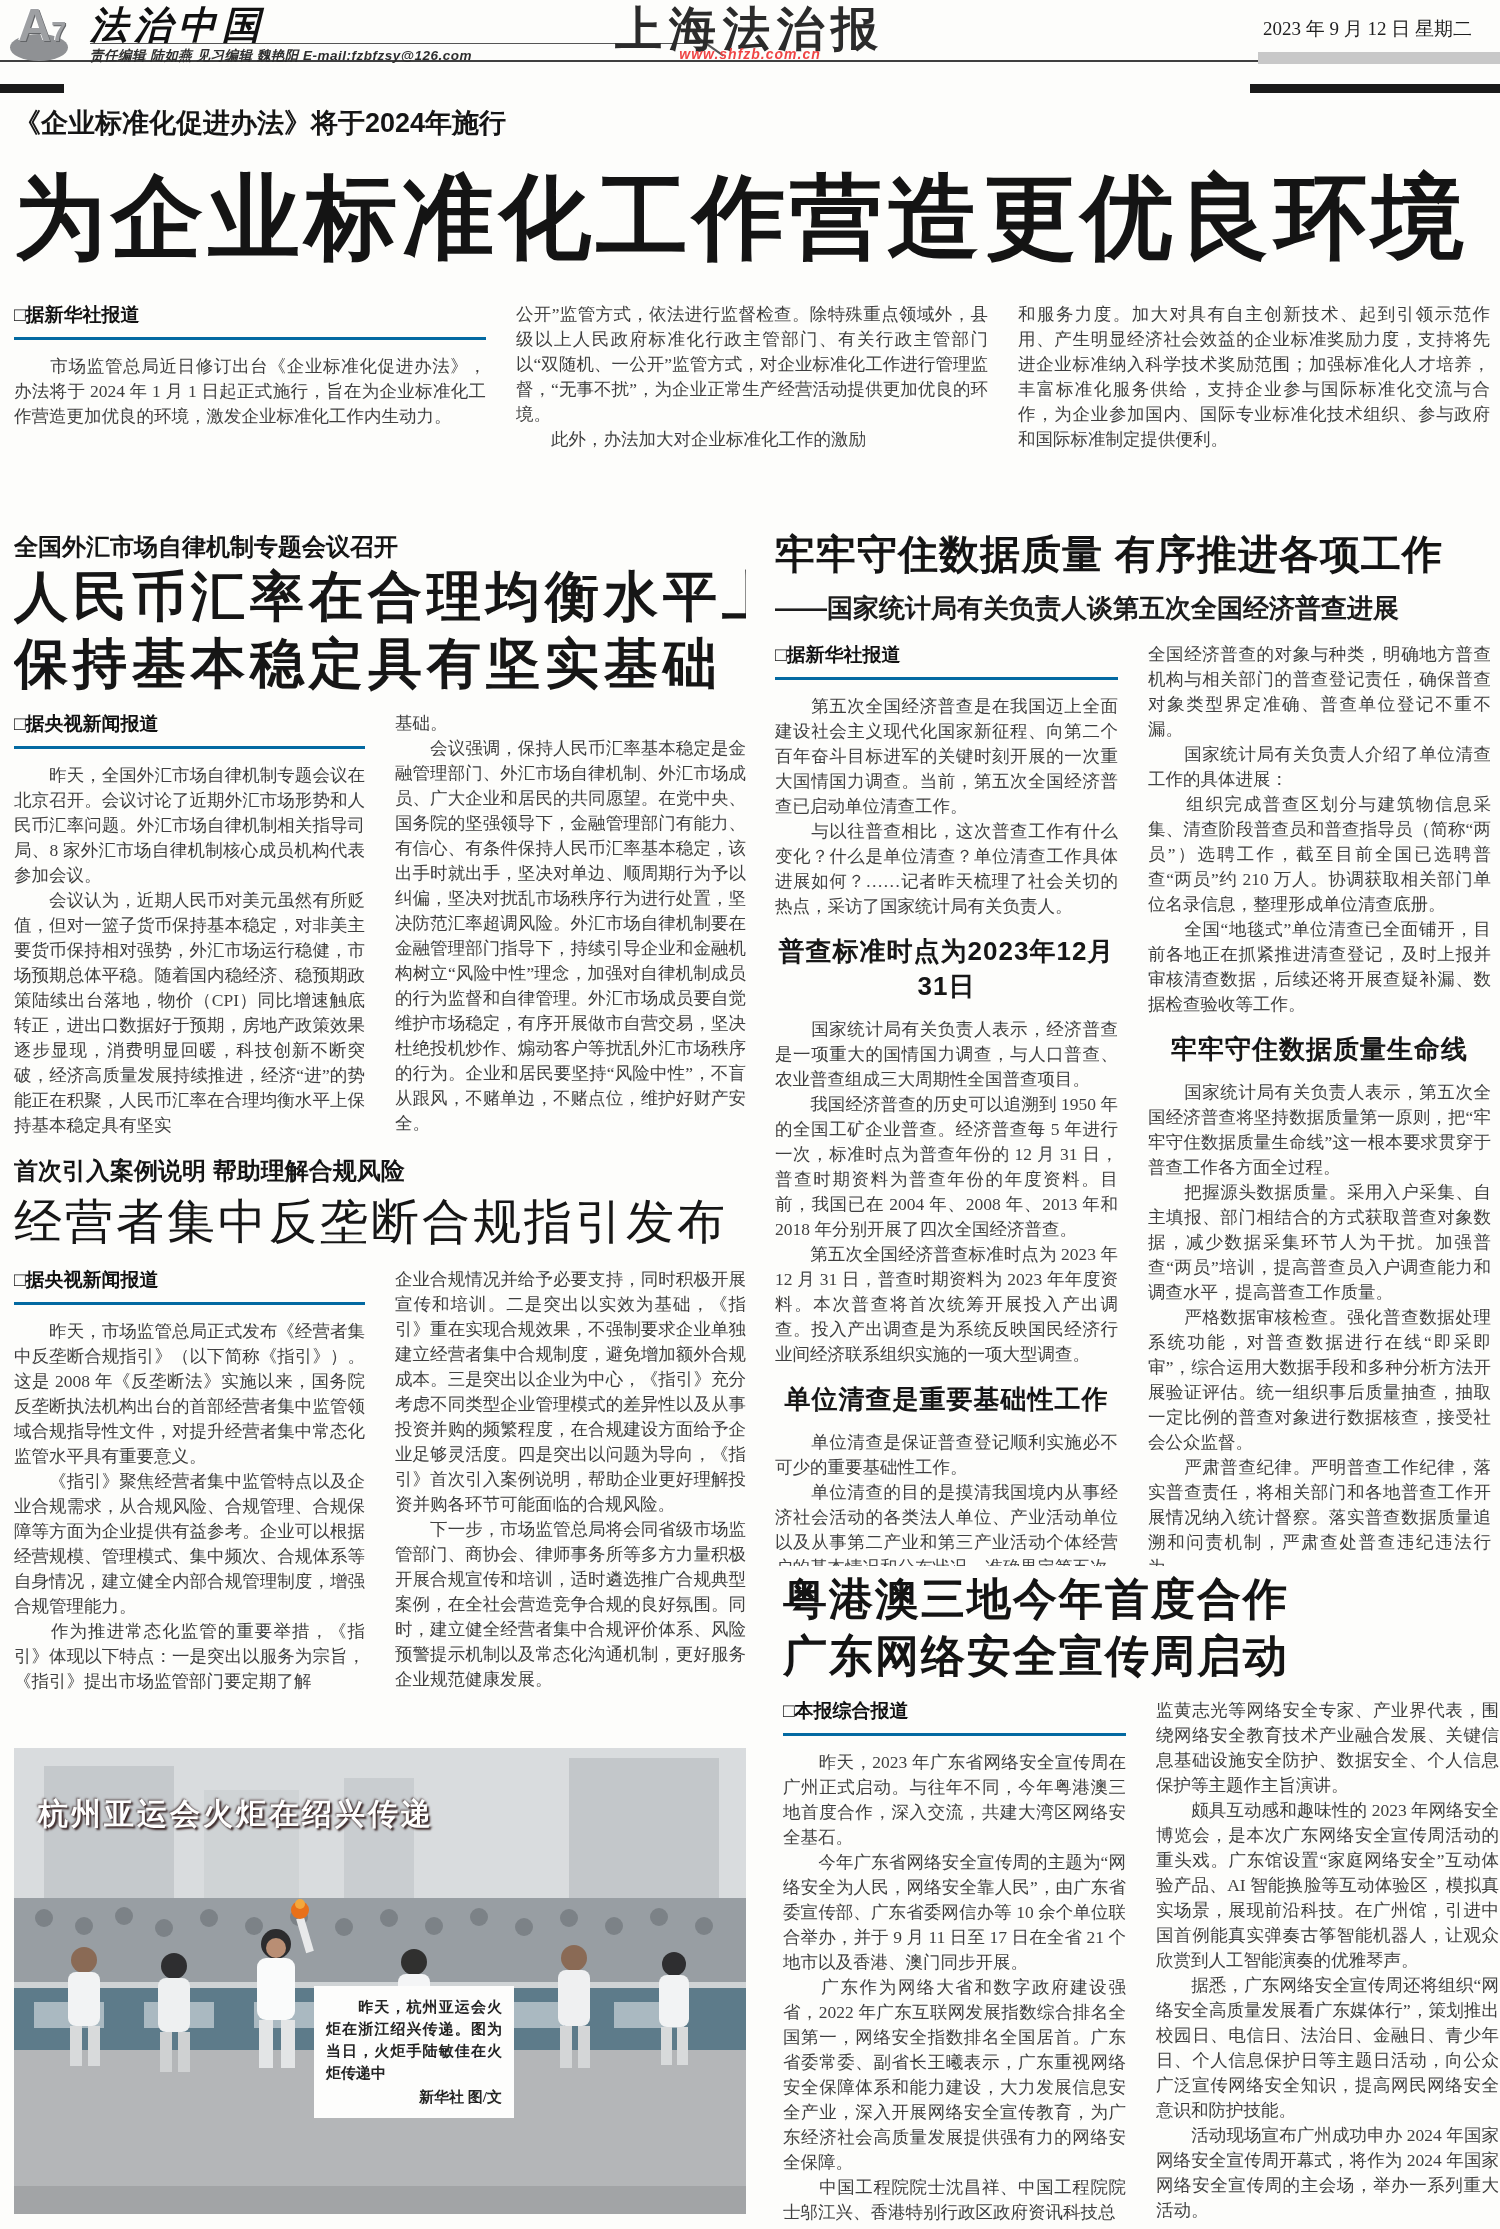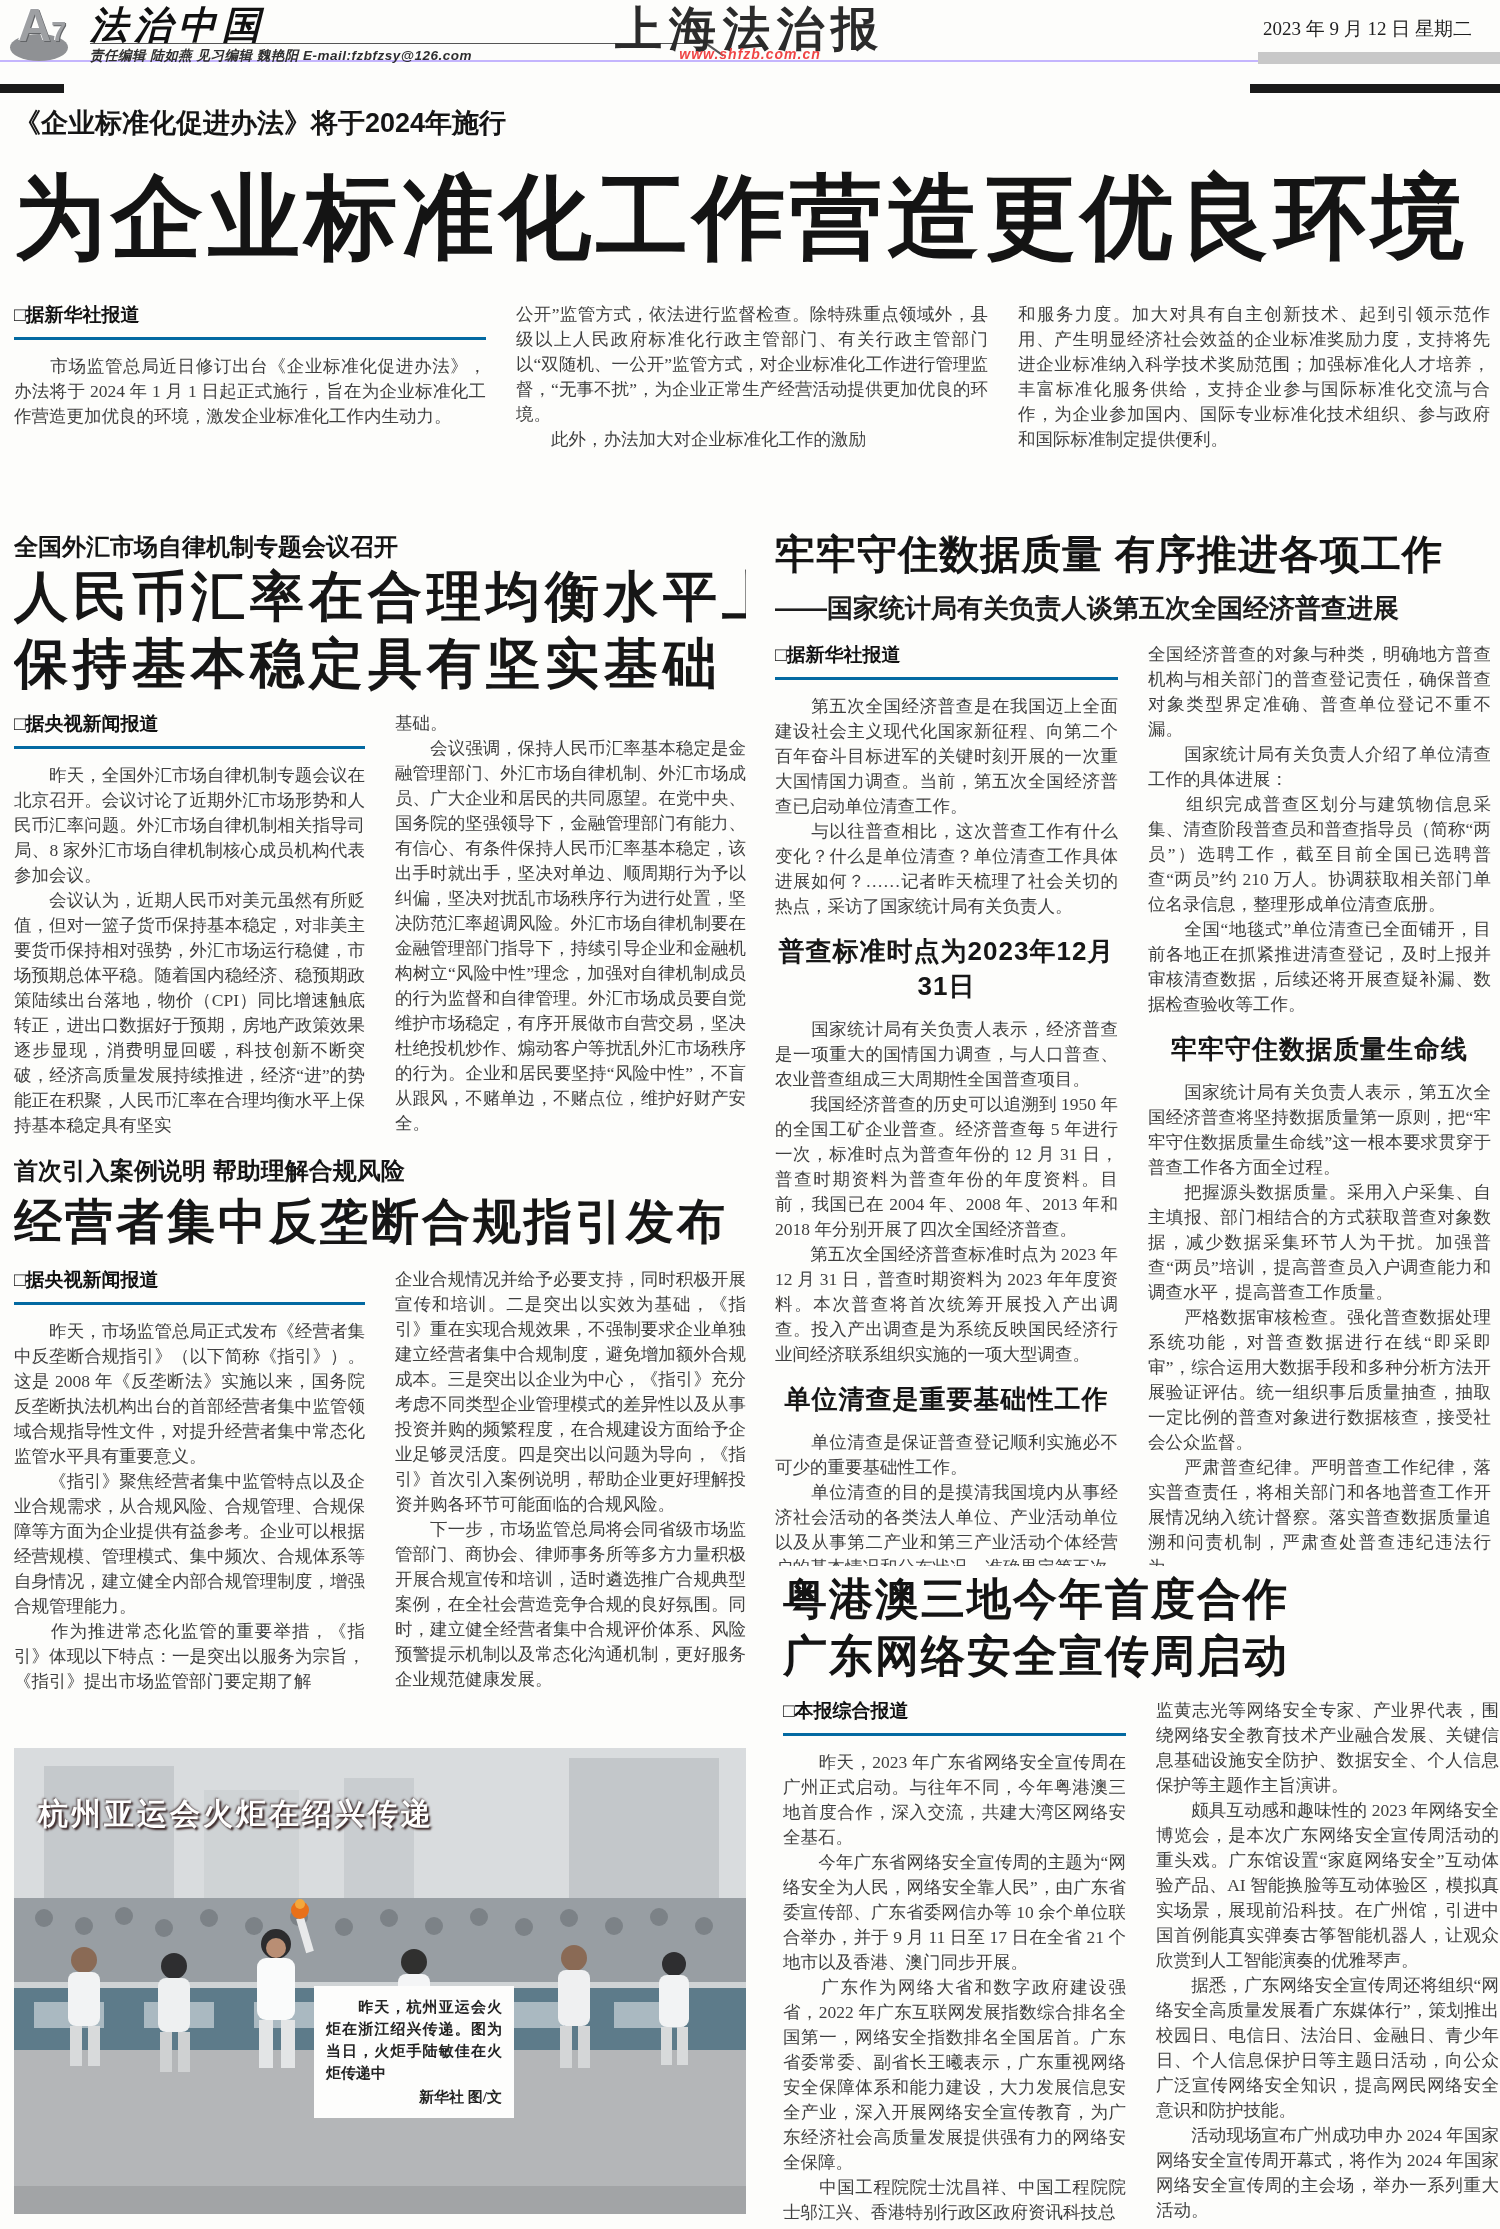--- a/index.html
+++ b/index.html
@@ -5,21 +5,21 @@
   * { margin:0; padding:0; box-sizing:border-box; }
   html,body { background:#e8e8e6; }
   .page {
     position:relative; width:1500px; height:2229px; margin:0 auto;
     background:#fdfdfb; overflow:hidden;
     font-family:"Liberation Serif","DejaVu Serif",serif; color:#3d3d3d;
   }
   .sans { font-family:"Liberation Sans","DejaVu Sans",sans-serif;font-style:italic; }
 
   
-  .hdr { position:absolute; left:0; top:0; width:1500px; height:62px; border-bottom:2px solid #c4b5fd; }
+  .hdr { position:absolute; left:0; top:0; width:1500px; height:62px; border-bottom:2px solid #404040; }
   .edition { position:absolute; left:10px; top:2px; width:76px; height:60px; }
   .edition-blob { position:absolute; left:0; top:32px; width:58px; height:27px; background:#8f9194; border-radius:50%; }
   .edition-text { position:absolute; left:8px; top:-4px; font-family:"Liberation Sans","DejaVu Sans",sans-serif;
       font-weight:900; font-size:46px; color:#9ea0a3; text-shadow:1px 1px 0 #626467, -1px -1px 0 #fff; }
   .edition-num { font-size:27px; }
   .section-title { position:absolute; left:90px; top:0; font-weight:900; font-size:38px; letter-spacing:6px; color:#111; }
   .editors { position:absolute; left:90px; top:43px; width:610px; font-size:13.5px; font-weight:bold; color:#2e2e2e;
       border-top:1.5px solid #555; padding-top:3px; letter-spacing:.5px; }
   .editors::after { content:""; position:absolute; right:-26px; top:2px; width:30px; height:2px; background:#555; transform:rotate(35deg); }
   .masthead { position:absolute; left:0; right:0; top:-2px; text-align:center; font-weight:900; font-size:47px;
@@ -49,21 +49,21 @@
 
   
   .forex { position:absolute; left:14px; top:530px; width:732px; height:622px; overflow:hidden; }
   .kicker-md { font-size:24px; line-height:33px; }
   .headline-xl { font-family:"Liberation Sans","DejaVu Sans",sans-serif; font-weight:900; font-size:54px;
       line-height:67px; letter-spacing:5px; color:#161616; white-space:nowrap; }
   .forex .cols { margin-top:14px; }
 
   
   .antitrust { position:absolute; left:14px; top:1154px; width:732px; height:580px; overflow:hidden; }
-  .headline-lg { font-family:"Liberation Sans","DejaVu Sans",sans-serif; font-weight:700; font-size:48px;
+  .headline-lg { font-family:"Liberation Sans","DejaVu Sans",sans-serif; font-weight:400; font-size:48px;
       line-height:62px; letter-spacing:3px; color:#161616; white-space:nowrap; margin-top:4px; }
   .antitrust .cols { margin-top:14px; }
 
   
   .census { position:absolute; left:775px; top:528px; width:716px; height:1038px; overflow:hidden; }
   .headline-census { font-family:"Liberation Sans","DejaVu Sans",sans-serif; font-weight:900; font-size:40px;
       line-height:52px; letter-spacing:1px; color:#141414; white-space:nowrap; }
   .census-subtitle { font-family:"Liberation Sans","DejaVu Sans",sans-serif; font-weight:bold; font-size:26px;
       line-height:36px; color:#1c1c1c; margin-top:10px; }
   .census .cols { margin-top:16px; }

